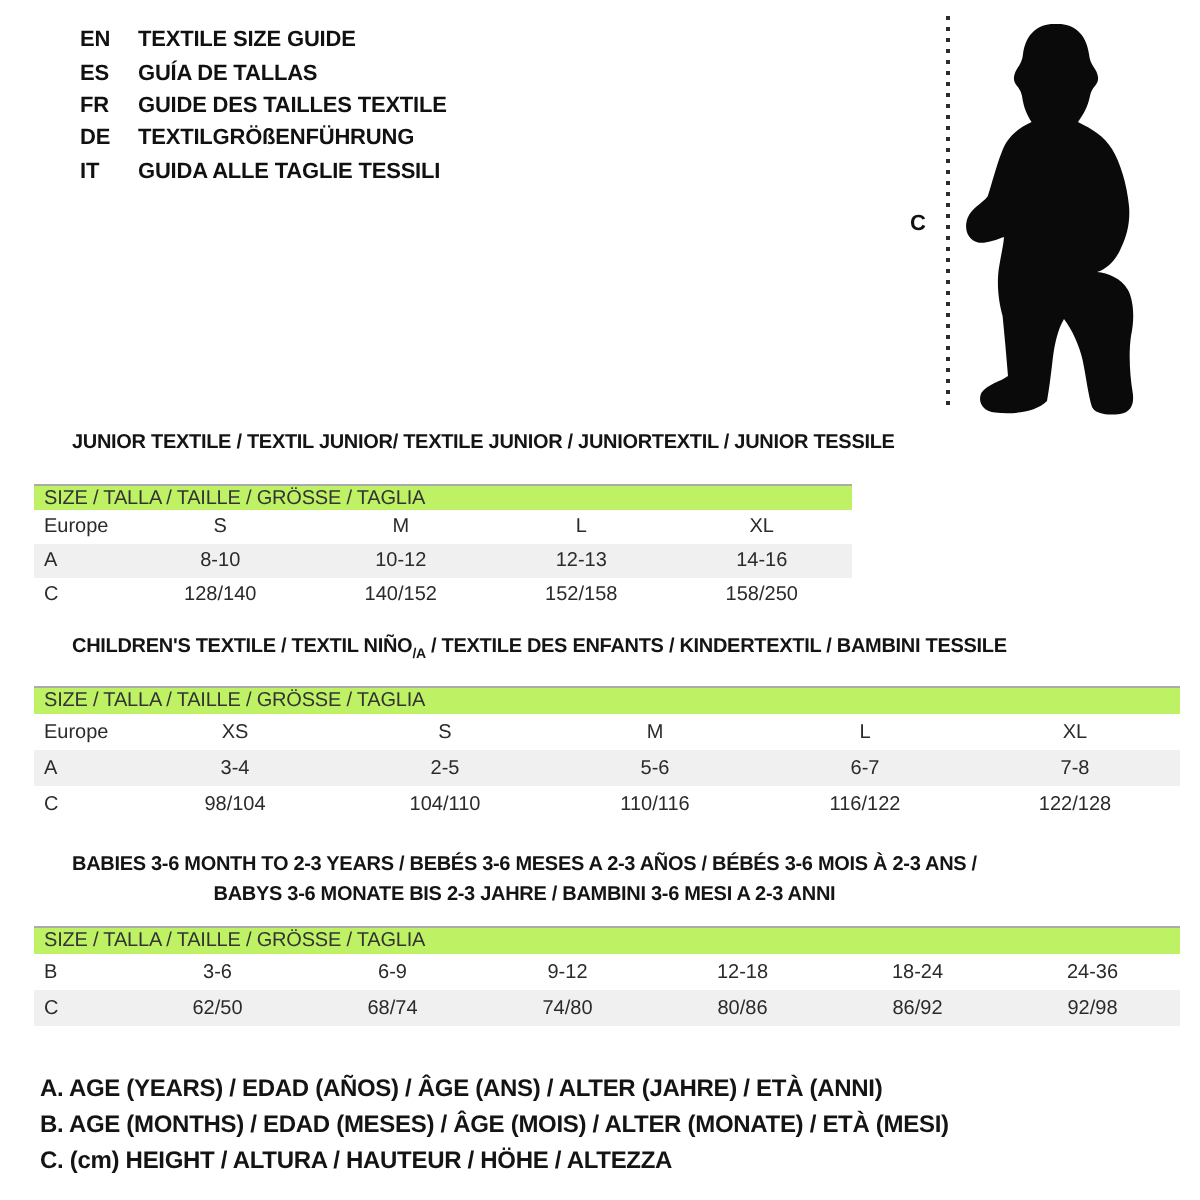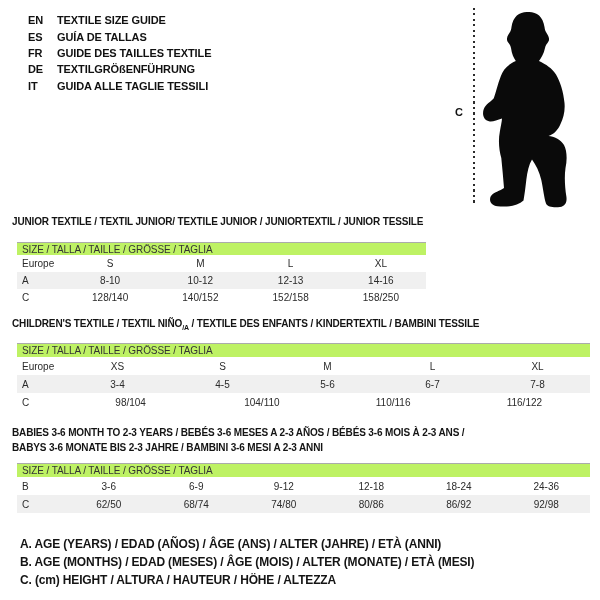--- a/index.html
+++ b/index.html
@@ -3,31 +3,31 @@
 <meta charset="utf-8">
 <style>
   html,body { margin:0; padding:0; background:#fff; }
   .canvas {
     position:relative; width:600px; height:600px; background:#ffffff;
     font-family:"Liberation Sans", sans-serif; color:#1a1a1a; overflow:hidden;
   }
   
   .langs { position:absolute; left:28px; top:12px; }
   .lang-row { display:flex; height:16.4px; align-items:center;
-              font-weight:700; font-size:11px; letter-spacing:-0.1px; color:#111; }
+              font-weight:700; font-size:11px; letter-spacing:-0.1px; color:#111;margin-left:12px; }
   .lang-code { width:29px; }
   .lang-label { white-space:nowrap; }
   
   .baby { position:absolute; left:480px; top:8px; width:114px; height:200px; }
   .measure-line { position:absolute; left:473px; top:8px; width:2px; height:198px;
     background:repeating-linear-gradient(to bottom, #2b2b2b 0px, #2b2b2b 2px, transparent 2px, transparent 5.5px); }
   .measure-label { position:absolute; left:455px; top:106px; font-size:11px; font-weight:700; color:#111; }
   
-  .sec-title { position:absolute; left:12px; font-size:10px; font-weight:700;
-               letter-spacing:-0.15px; white-space:nowrap; color:#141414; }
+  .sec-title { position:absolute; left:36px; font-size:10px; font-weight:700;
+               letter-spacing:-0.15px; white-space:nowrap; color:#141414;text-align:center; }
   .sec-title .subpart { font-size:7px; vertical-align:sub; }
   .sec-title.two-line { line-height:15.2px; }
   
   .table { position:absolute; left:17px; }
   .t1 { width:409px; top:242px; }
   .t2 { width:573px; top:343px; }
   .t3 { width:573px; top:463px; }
   .size-bar { background:#bef264; border-top:1px solid #ababab; box-sizing:border-box;
               font-size:10px; color:#333; padding-left:5px; display:flex; align-items:center;
               letter-spacing:-0.1px; }
@@ -143,31 +143,32 @@
       <span class="cell label">Europe</span>
       <span class="cell">XS</span>
       <span class="cell">S</span>
       <span class="cell">M</span>
       <span class="cell">L</span>
       <span class="cell">XL</span>
     </div>
     <div class="trow stripe">
       <span class="cell label">A</span>
       <span class="cell">3-4</span>
-      <span class="cell">4-5</span>
+      <span class="cell">2-5</span>
       <span class="cell">5-6</span>
       <span class="cell">6-7</span>
       <span class="cell">7-8</span>
     </div>
     <div class="trow">
       <span class="cell label">C</span>
       <span class="cell">98/104</span>
       <span class="cell">104/110</span>
       <span class="cell">110/116</span>
       <span class="cell">116/122</span>
+      <span class="cell">122/128</span>
     </div>
   </div>
 
   <div class="sec-title two-line" style="top:425px">
     <div>BABIES 3-6 MONTH TO 2-3 YEARS / BEBÉS 3-6 MESES A 2-3 AÑOS / BÉBÉS 3-6 MOIS À 2-3 ANS /</div>
     <div>BABYS 3-6 MONATE BIS 2-3 JAHRE / BAMBINI 3-6 MESI A 2-3 ANNI</div>
   </div>
   <div class="table t3">
     <div class="size-bar">SIZE / TALLA / TAILLE / GRÖSSE / TAGLIA</div>
     <div class="trow">

